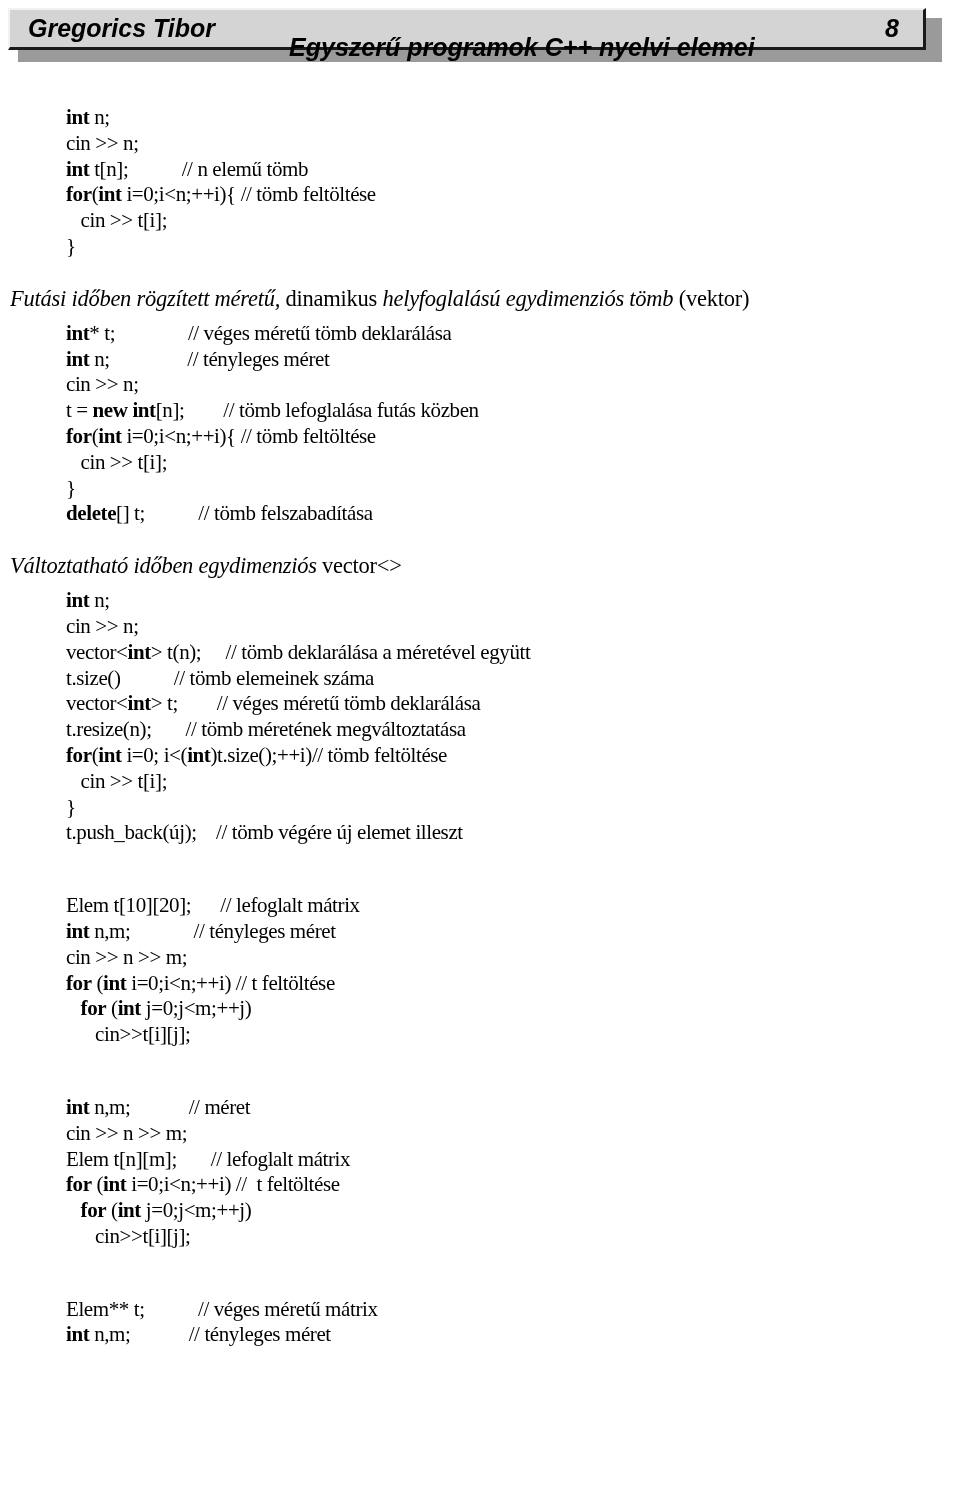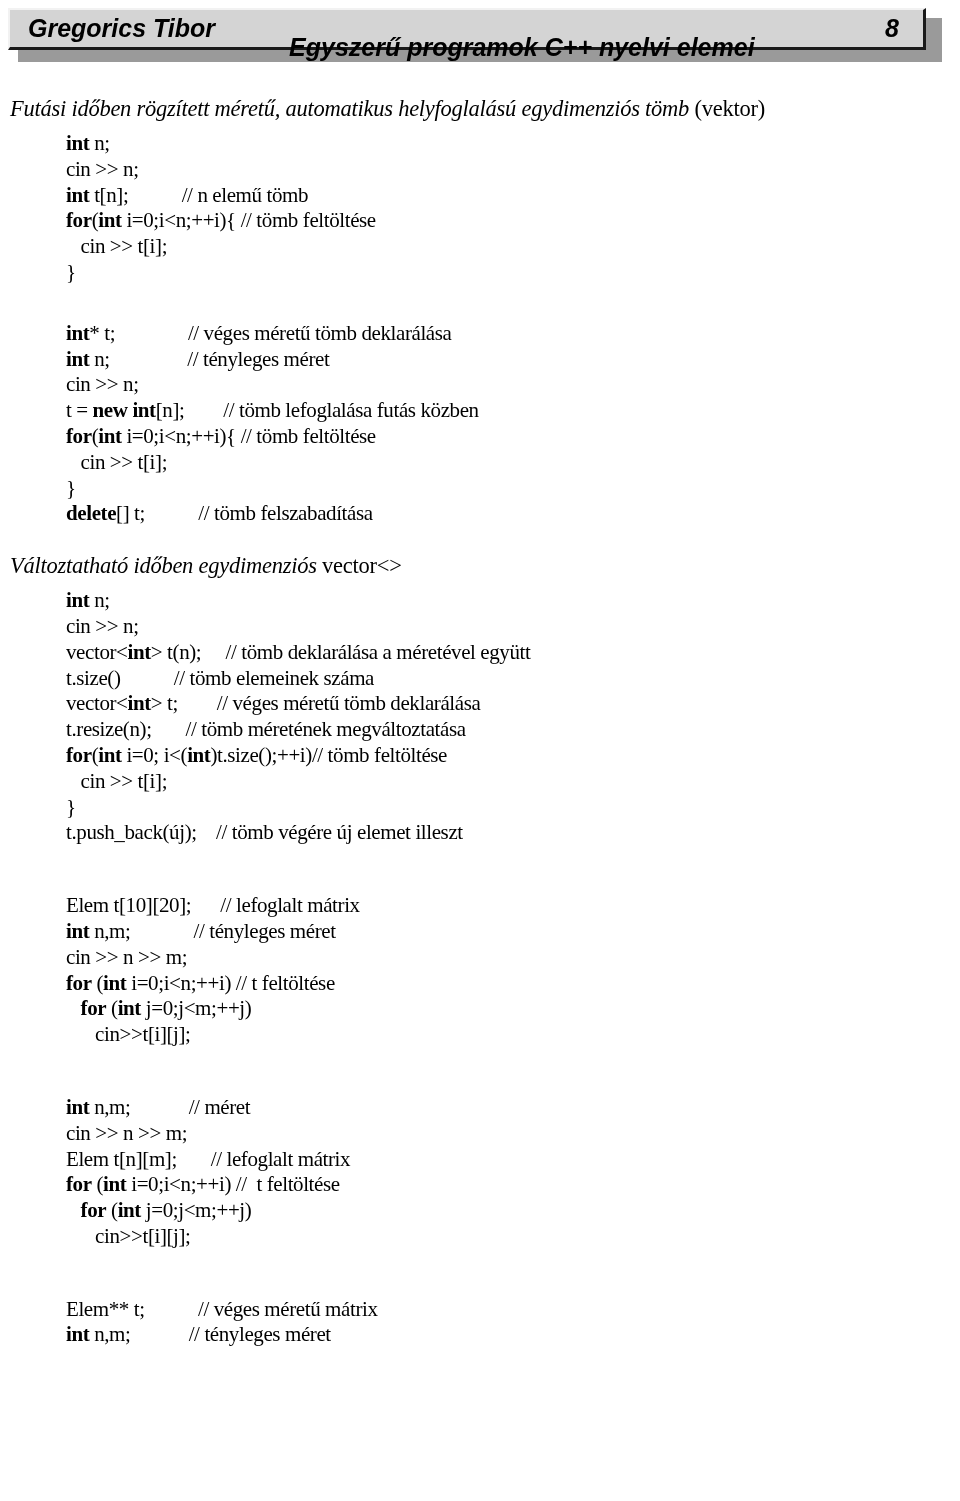--- a/index.html
+++ b/index.html
@@ -100,26 +100,26 @@
   <div id="header-shadow"></div>
   <div id="header-bar">
     <span id="hdr-author" class="hdr-text">Gregorics Tibor</span>
     <span id="hdr-title" class="hdr-text">Egyszerű programok C++ nyelvi elemei</span>
     <span id="hdr-page" class="hdr-text">8</span>
   </div>
 </div>
 
 <div id="content">
     <div class="section">
-      <div class="sec-heading"><span>Futási időben rögzített méretű, automatikus helyfoglalású egydimenziós tömb </span><span class="upright">(vektor)</span></div>
       <div class="gap-sm"></div>
       <div class="code"><div class="code-line"><span class="kw">int</span><span> n;</span></div><div class="code-line"><span>cin &gt;&gt; n;</span></div><div class="code-line"><span class="kw">int</span><span> t[n];           // n elemű tömb</span></div><div class="code-line"><span class="kw">for</span><span>(</span><span class="kw">int</span><span> i=0;i&lt;n;++i){ // tömb feltöltése</span></div><div class="code-line"><span>   cin &gt;&gt; t[i];</span></div><div class="code-line"><span>}</span></div></div>
     </div>
     <div style="height: 26px;"></div>
     <div class="section">
+      <div class="sec-heading"><span>Futási időben rögzített méretű, </span><span class="upright">dinamikus </span><span>helyfoglalású egydimenziós tömb </span><span class="upright">(vektor)</span></div>
       <div class="gap-sm"></div>
       <div class="code"><div class="code-line"><span class="kw">int</span><span>* t;               // véges méretű tömb deklarálása</span></div><div class="code-line"><span class="kw">int</span><span> n;                // tényleges méret</span></div><div class="code-line"><span>cin &gt;&gt; n;</span></div><div class="code-line"><span>t = </span><span class="kw">new int</span><span>[n];        // tömb lefoglalása futás közben</span></div><div class="code-line"><span class="kw">for</span><span>(</span><span class="kw">int</span><span> i=0;i&lt;n;++i){ // tömb feltöltése</span></div><div class="code-line"><span>   cin &gt;&gt; t[i];</span></div><div class="code-line"><span>}</span></div><div class="code-line"><span class="kw">delete</span><span>[] t;           // tömb felszabadítása</span></div></div>
     </div>
     <div style="height: 26px;"></div>
     <div class="section">
       <div class="sec-heading"><span>Változtatható időben egydimenziós </span><span class="upright">vector&lt;&gt;</span></div>
       <div class="gap-sm"></div>
       <div class="code"><div class="code-line"><span class="kw">int</span><span> n;</span></div><div class="code-line"><span>cin &gt;&gt; n;</span></div><div class="code-line"><span>vector&lt;</span><span class="kw">int</span><span>&gt; t(n);     // tömb deklarálása a méretével együtt</span></div><div class="code-line"><span>t.size()           // tömb elemeinek száma</span></div><div class="code-line"><span>vector&lt;</span><span class="kw">int</span><span>&gt; t;        // véges méretű tömb deklarálása</span></div><div class="code-line"><span>t.resize(n);       // tömb méretének megváltoztatása</span></div><div class="code-line"><span class="kw">for</span><span>(</span><span class="kw">int</span><span> i=0; i&lt;(</span><span class="kw">int</span><span>)t.size();++i)// tömb feltöltése</span></div><div class="code-line"><span>   cin &gt;&gt; t[i];</span></div><div class="code-line"><span>}</span></div><div class="code-line"><span>t.push_back(új);    // tömb végére új elemet illeszt</span></div></div>
     </div>
     <div style="height: 38px;"></div>

